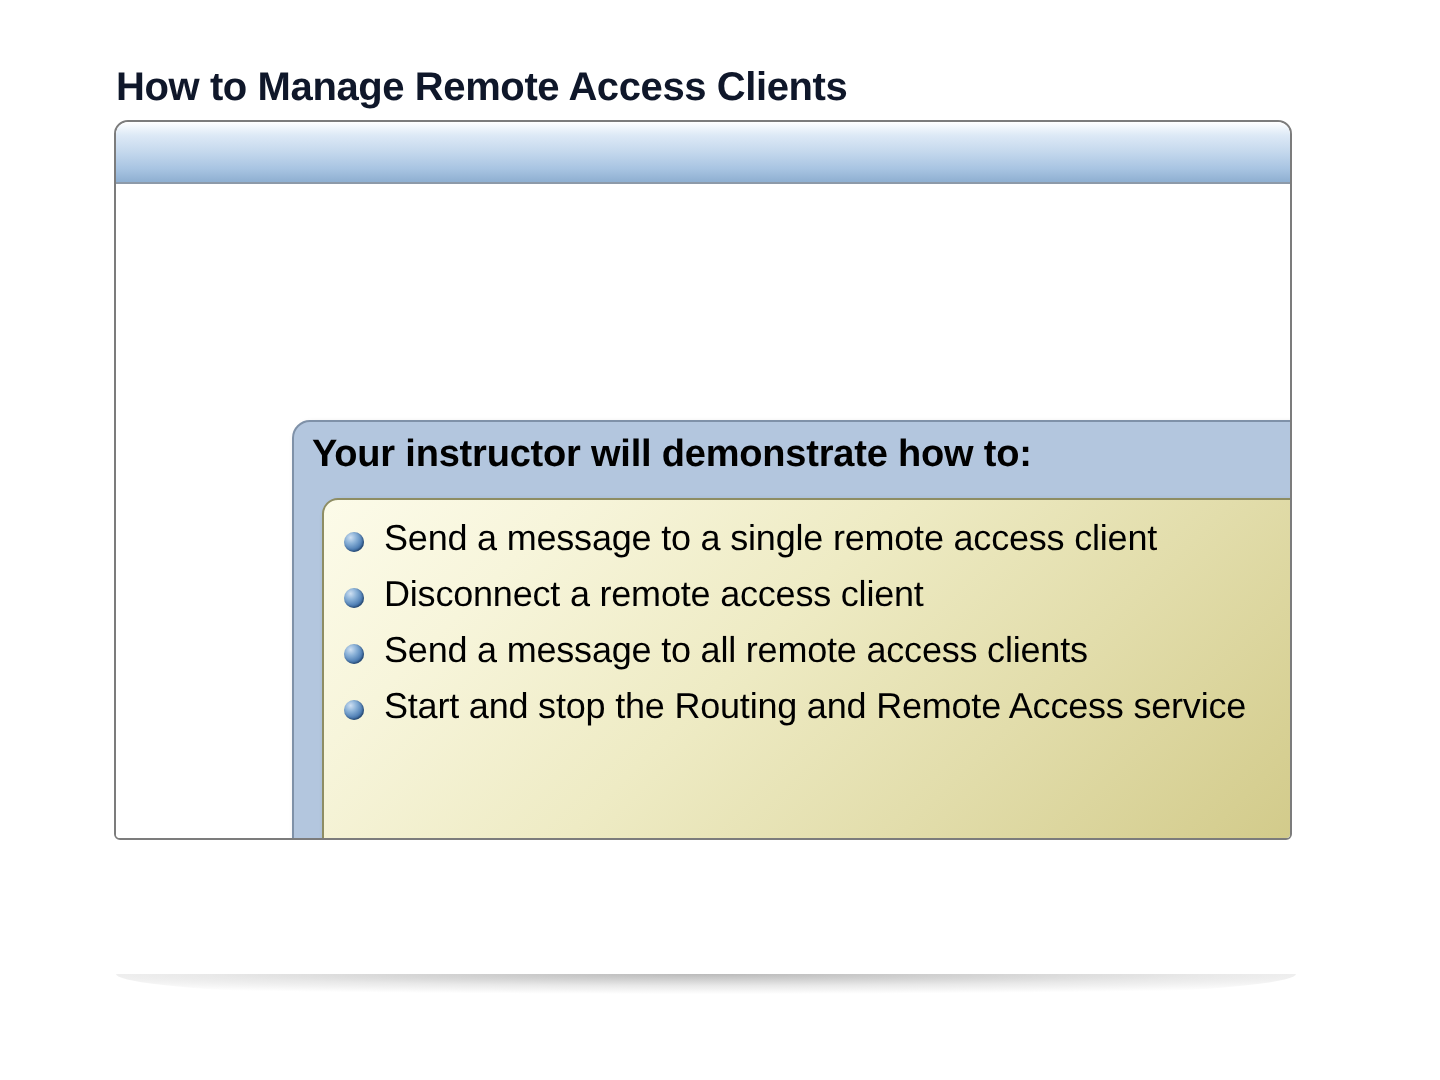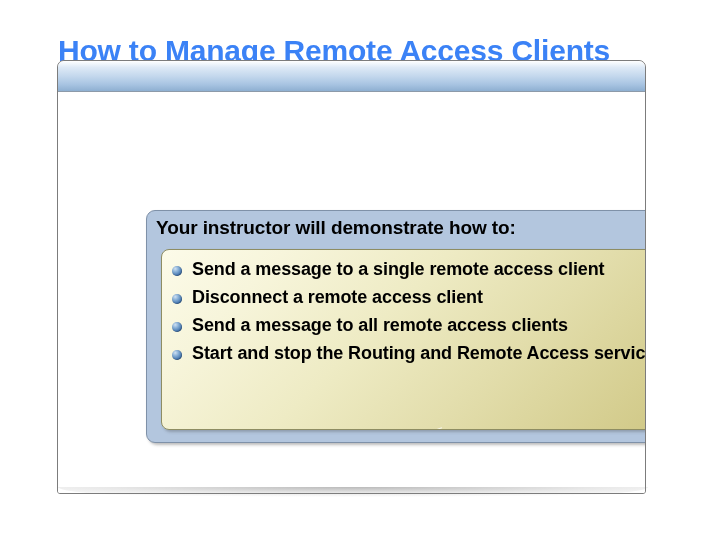--- a/index.html
+++ b/index.html
@@ -21,35 +21,35 @@
     height: 540px;
     background: #ffffff;
   }
 
   
   #slide-title {
     position: absolute;
     left: 58px;
     top: 14px;
     width: 600px;
-    font-size: 30px;
+    font-size: 20px;
     font-weight: bold;
-    color: #3b82f6;
+    color: #0f172a;
     letter-spacing: -0.2px;
     line-height: 34px;
     white-space: nowrap;
   }
 
   
   #content-window {
     position: absolute;
     left: 57px;
     top: 60px;
     width: 589px;
-    height: 434px;
+    height: 360px;
     background: #ffffff;
     border: 1px solid #7c7c7c;
     border-radius: 7px 7px 3px 3px;
     box-sizing: border-box;
     overflow: hidden;
   }
 
   #window-titlebar {
     position: absolute;
     left: 0;
@@ -175,21 +175,21 @@
         #cfe0f2 0%,
         #8bb2d8 30%,
         #4f7fb5 62%,
         #2f5d91 85%,
         #254e7d 100%);
     box-shadow: inset -0.5px -0.5px 1px rgba(20,40,70,0.55);
   }
 
   .bullet-text {
     font-size: 18px;
-    font-weight: bold;
+    font-weight: normal;
     color: #000000;
     line-height: 22px;
     letter-spacing: -0.1px;
     max-width: 470px;
   }
 </style>
 </head>
 <body>
 
 <div id="slide">

